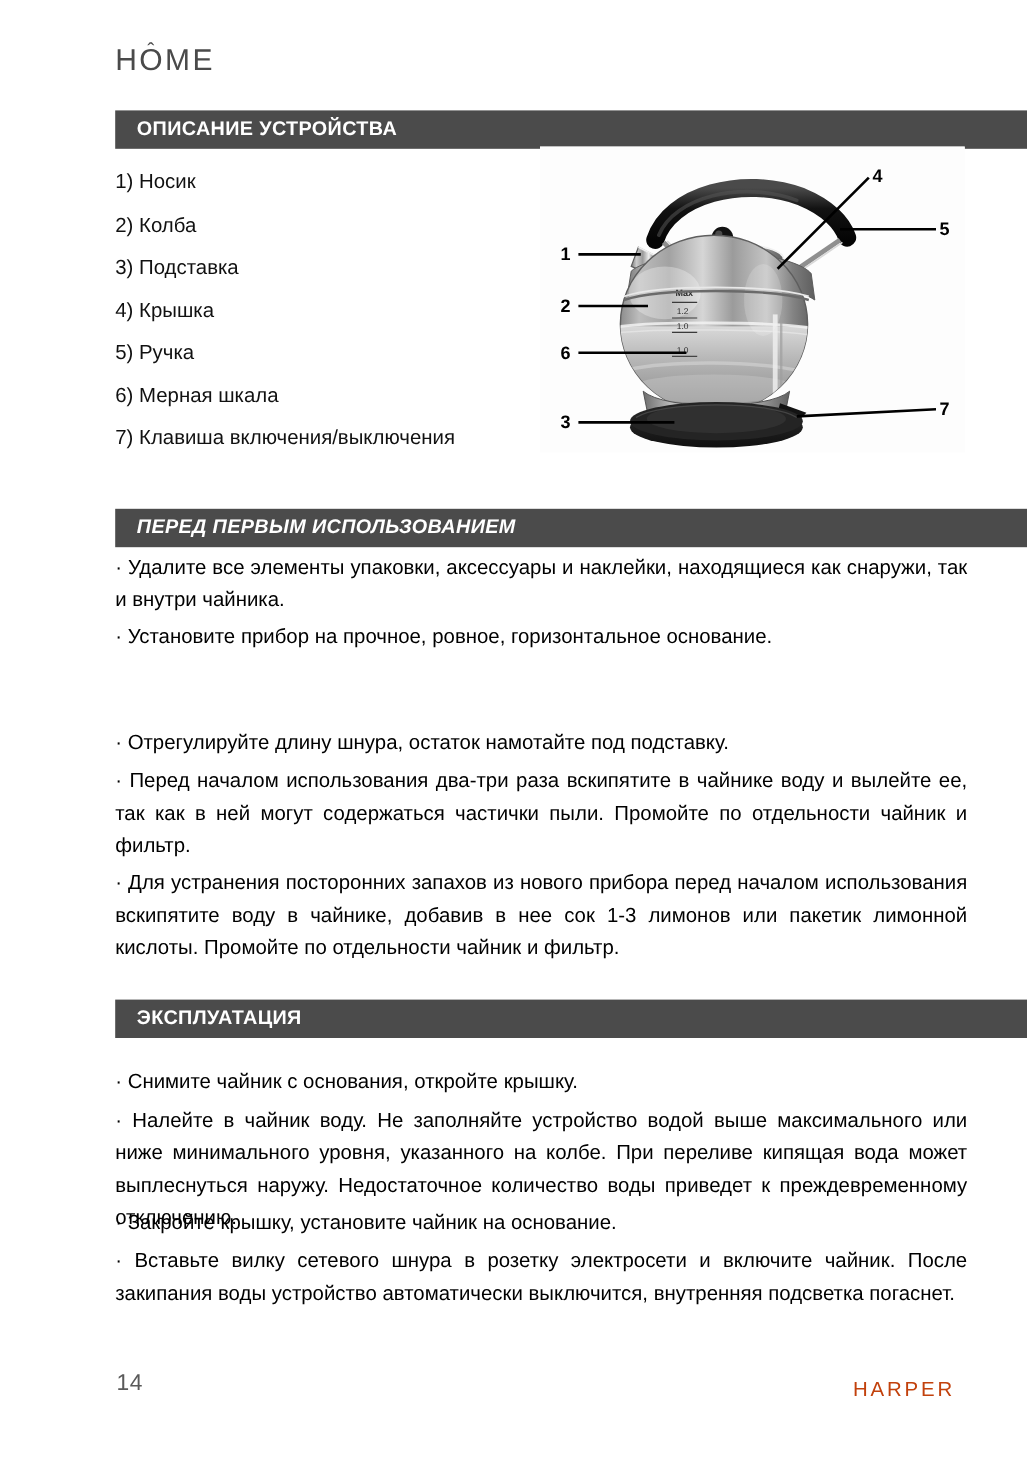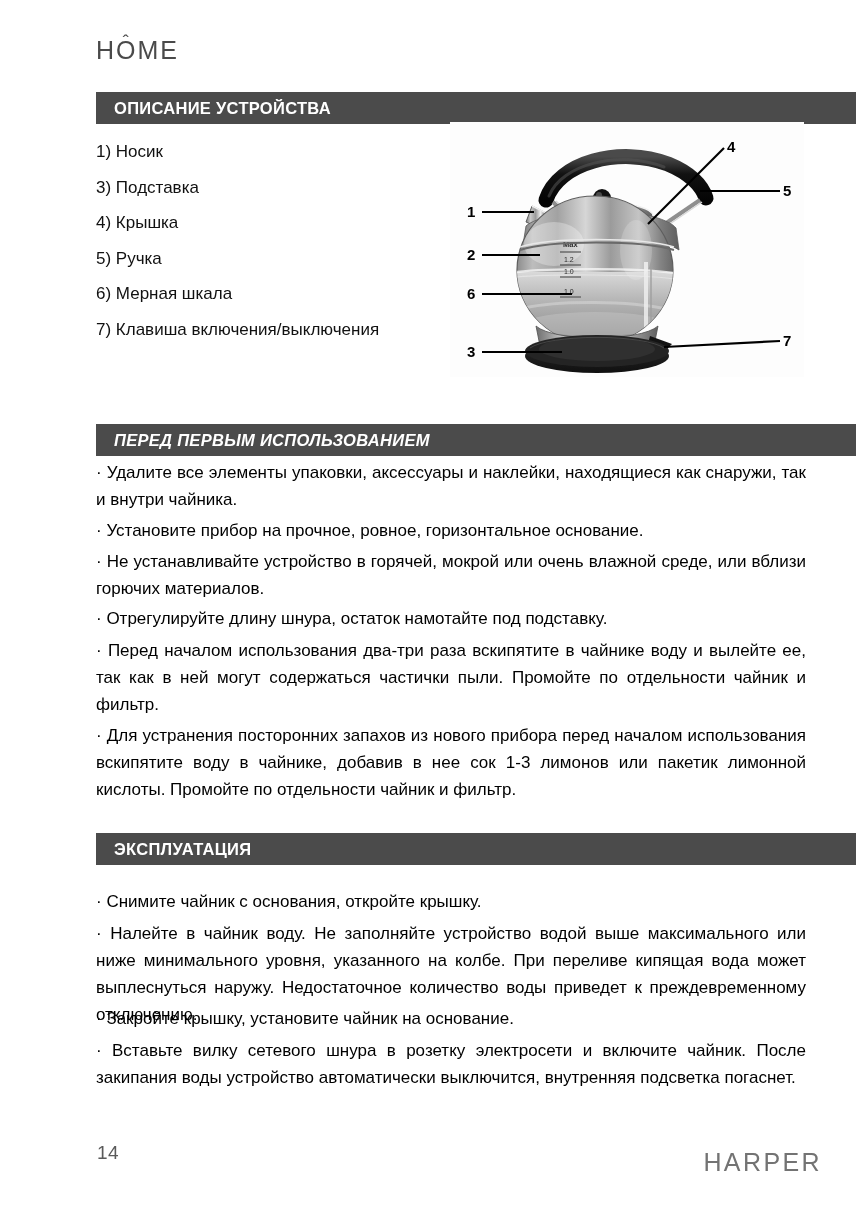--- a/index.html
+++ b/index.html
@@ -115,44 +115,45 @@
   .page-number {
     position: absolute;
     left: 97px;
     top: 1142px;
     font-size: 19px;
     color: #5a5a5a;
     letter-spacing: 0.5px;
   }
   .brand-harper {
     position: absolute;
-    right: 34px;
+    right: 60px;
     top: 1148px;
-    font-size: 25px;
+    font-size: 17px;
     letter-spacing: 2.4px;
-    color: #737373;
+    color: #c2410c;
     font-weight: 500;
     white-space: nowrap;
   }
 </style>
 </head>
 <body>
 
 <div id="page">
 
   <div class="brand-home">
     <span>H</span><span class="roof-o"><span class="roof">ˆ</span><span>O</span></span><span>ME</span>
   </div>
 
   <div class="section-bar" style="top:92px;">
     <span class="section-title">ОПИСАНИЕ УСТРОЙСТВА</span>
   </div>
 
   <div class="parts-list">
     <div class="part-item">1) Носик</div>
+    <div class="part-item">2) Колба</div>
     <div class="part-item">3) Подставка</div>
     <div class="part-item">4) Крышка</div>
     <div class="part-item">5) Ручка</div>
     <div class="part-item">6) Мерная шкала</div>
     <div class="part-item">7) Клавиша включения/выключения</div>
   </div>
 
   <div class="figure">
     <svg width="354" height="255" viewBox="0 0 354 255" xmlns="http://www.w3.org/2000/svg">
       <defs>
@@ -306,21 +307,20 @@
       </g>
     </svg>
   </div>
 
   <div class="section-bar" style="top:424px;font-style:italic;">
     <span class="section-title">ПЕРЕД ПЕРВЫМ ИСПОЛЬЗОВАНИЕМ</span>
   </div>
 
   <div class="para" style="top:459px;">· Удалите все элементы упаковки, аксессуары и наклейки, находящиеся как снаружи, так и внутри чайника.</div>
   <div class="para nojust" style="top:517px;">· Установите прибор на прочное, ровное, горизонтальное основание.</div>
-  <div class="para" style="top:548px;">· Не устанавливайте устройство в горячей, мокрой или очень влажной среде, или вблизи горючих материалов.</div>
   <div class="para" style="top:637px;">· Перед началом использования два-три раза вскипятите в чайнике воду и вылейте ее, так как в ней могут содержаться частички пыли. Промойте по отдельности чайник и фильтр.</div>
   <div class="para nojust" style="top:605px;">· Отрегулируйте длину шнура, остаток намотайте под подставку.</div>
   <div class="para" style="top:722px;">· Для устранения посторонних запахов из нового прибора перед началом использования вскипятите воду в чайнике, добавив в нее сок 1-3 лимонов или пакетик лимонной кислоты. Промойте по отдельности чайник и фильтр.</div>
 
   <div class="section-bar" style="top:833px;text-align:center;">
     <span class="section-title">ЭКСПЛУАТАЦИЯ</span>
   </div>
 
   <div class="para nojust" style="top:888px;">· Снимите чайник с основания, откройте крышку.</div>
   <div class="para" style="top:920px;">· Налейте в чайник воду. Не заполняйте устройство водой выше максимального или ниже минимального уровня, указанного на колбе. При переливе кипящая вода может выплеснуться наружу. Недостаточное количество воды приведет к преждевременному отключению.</div>

